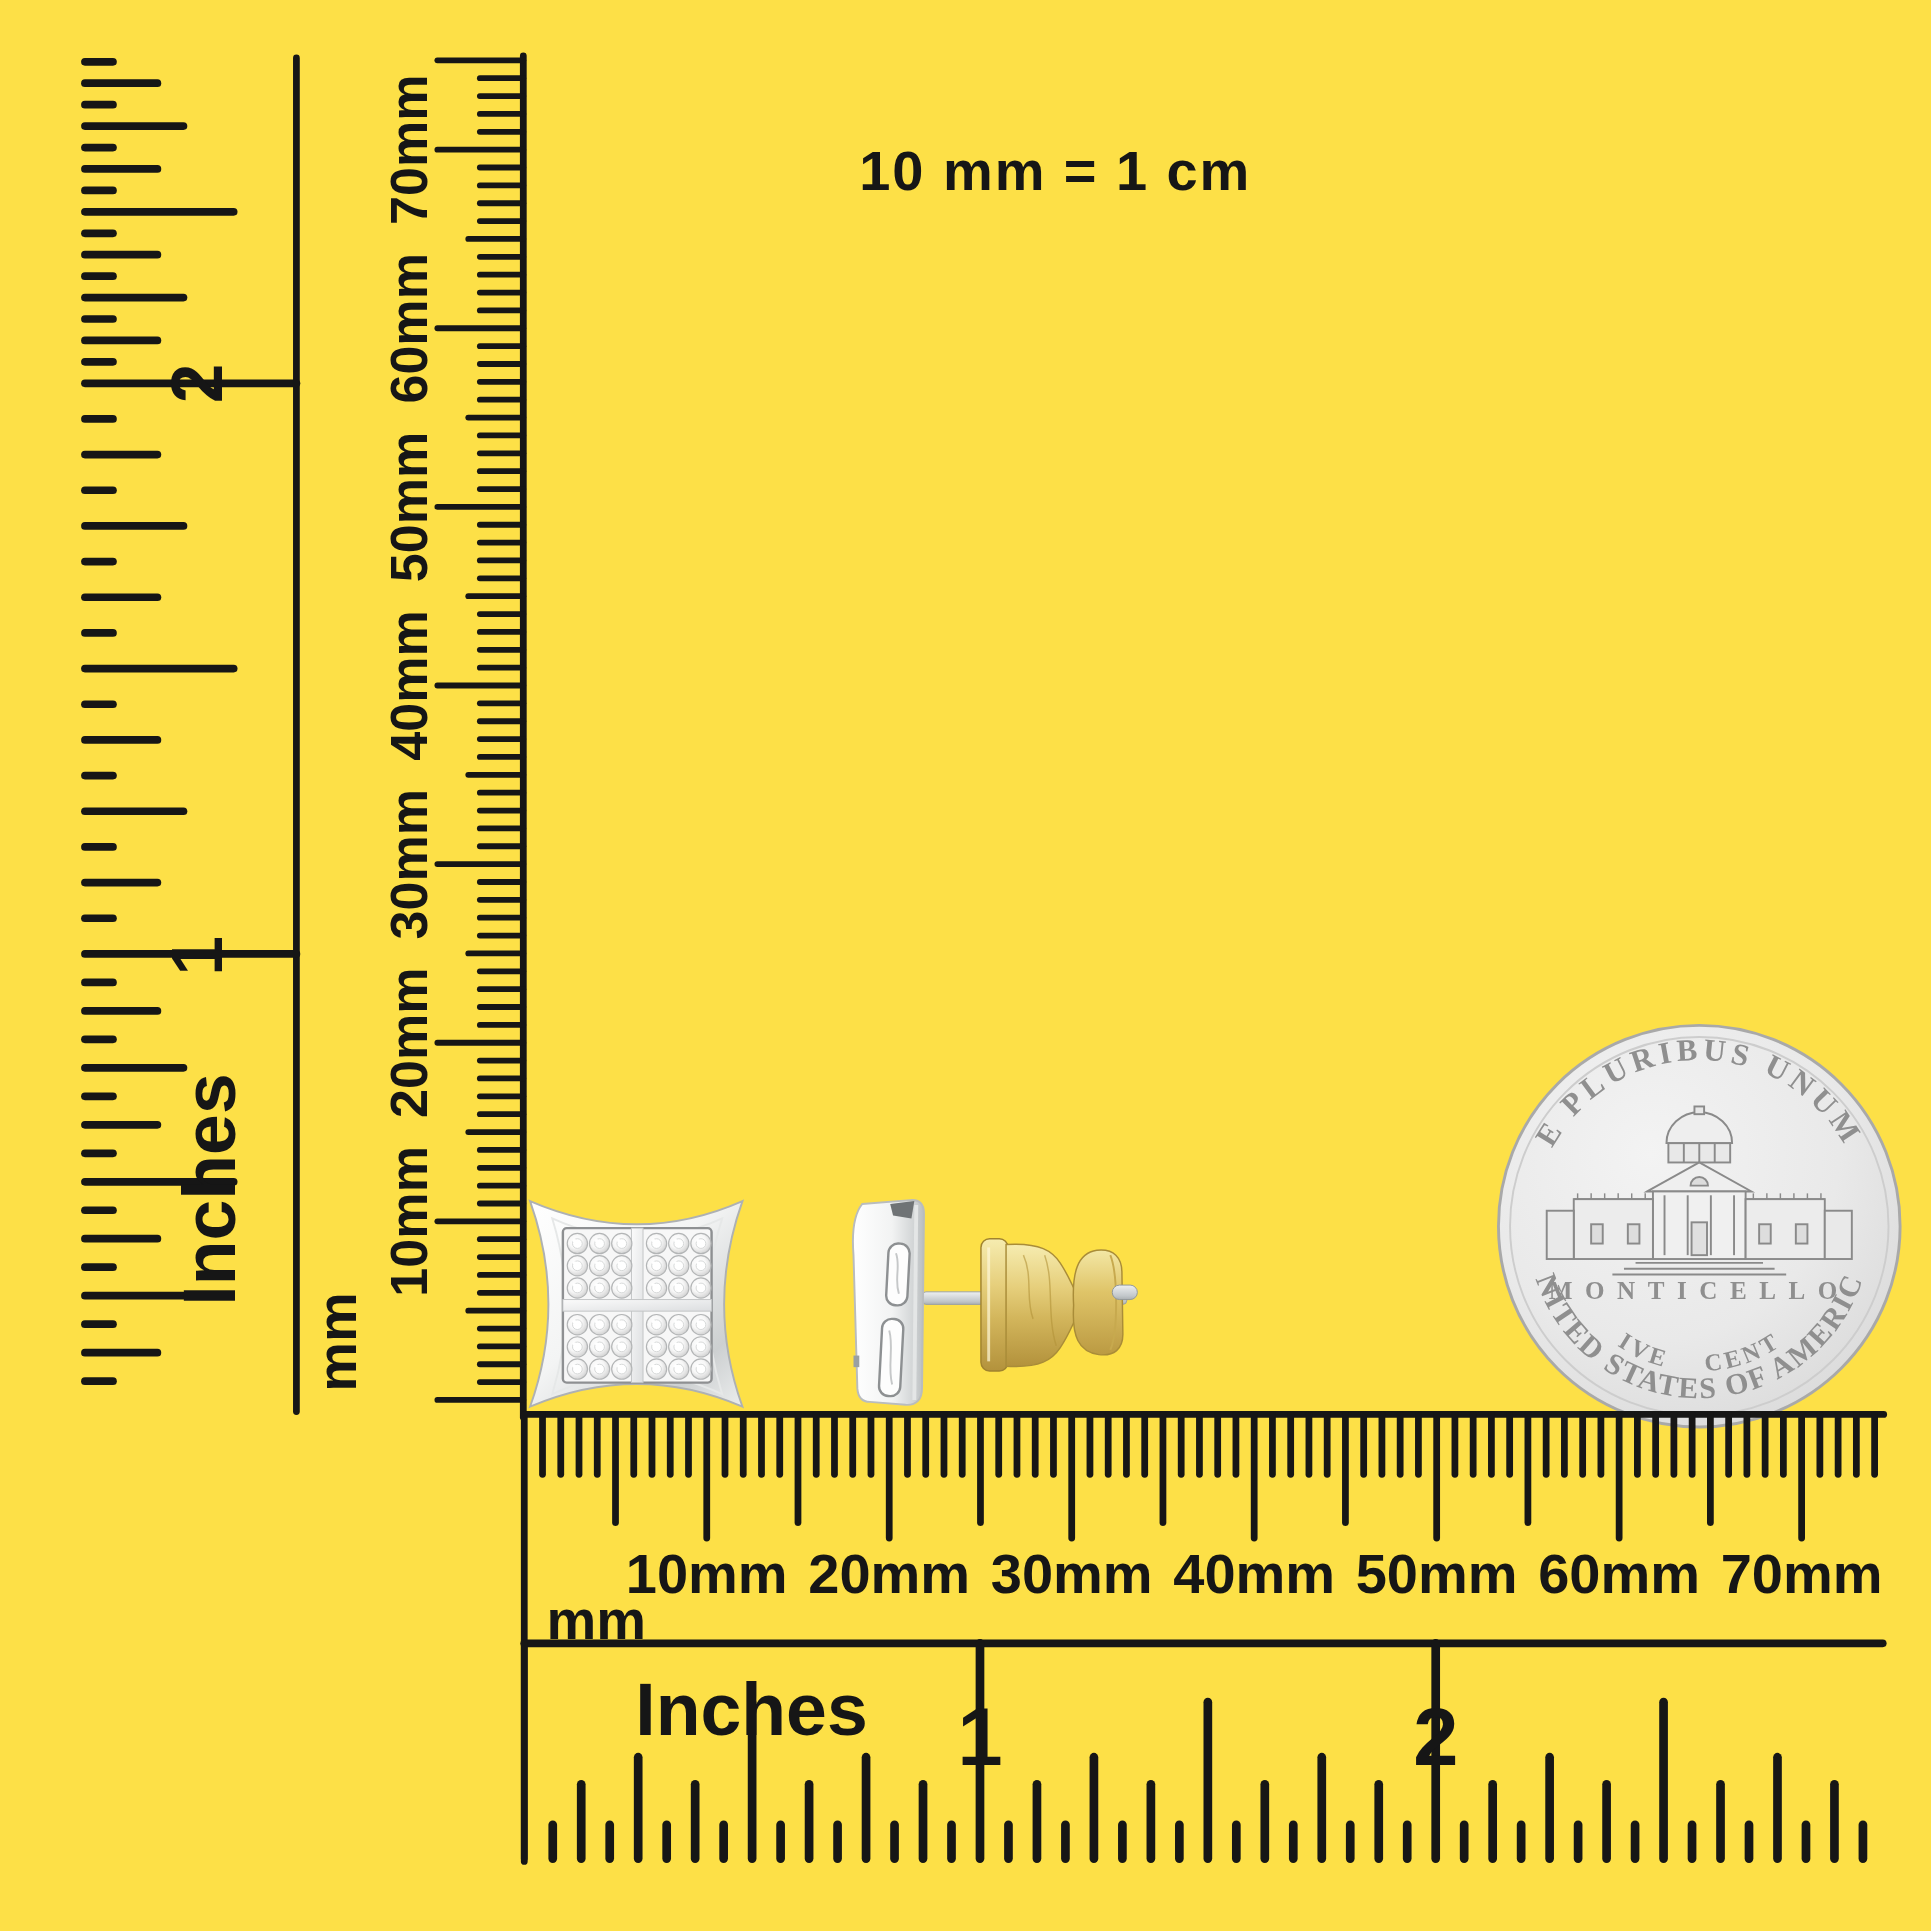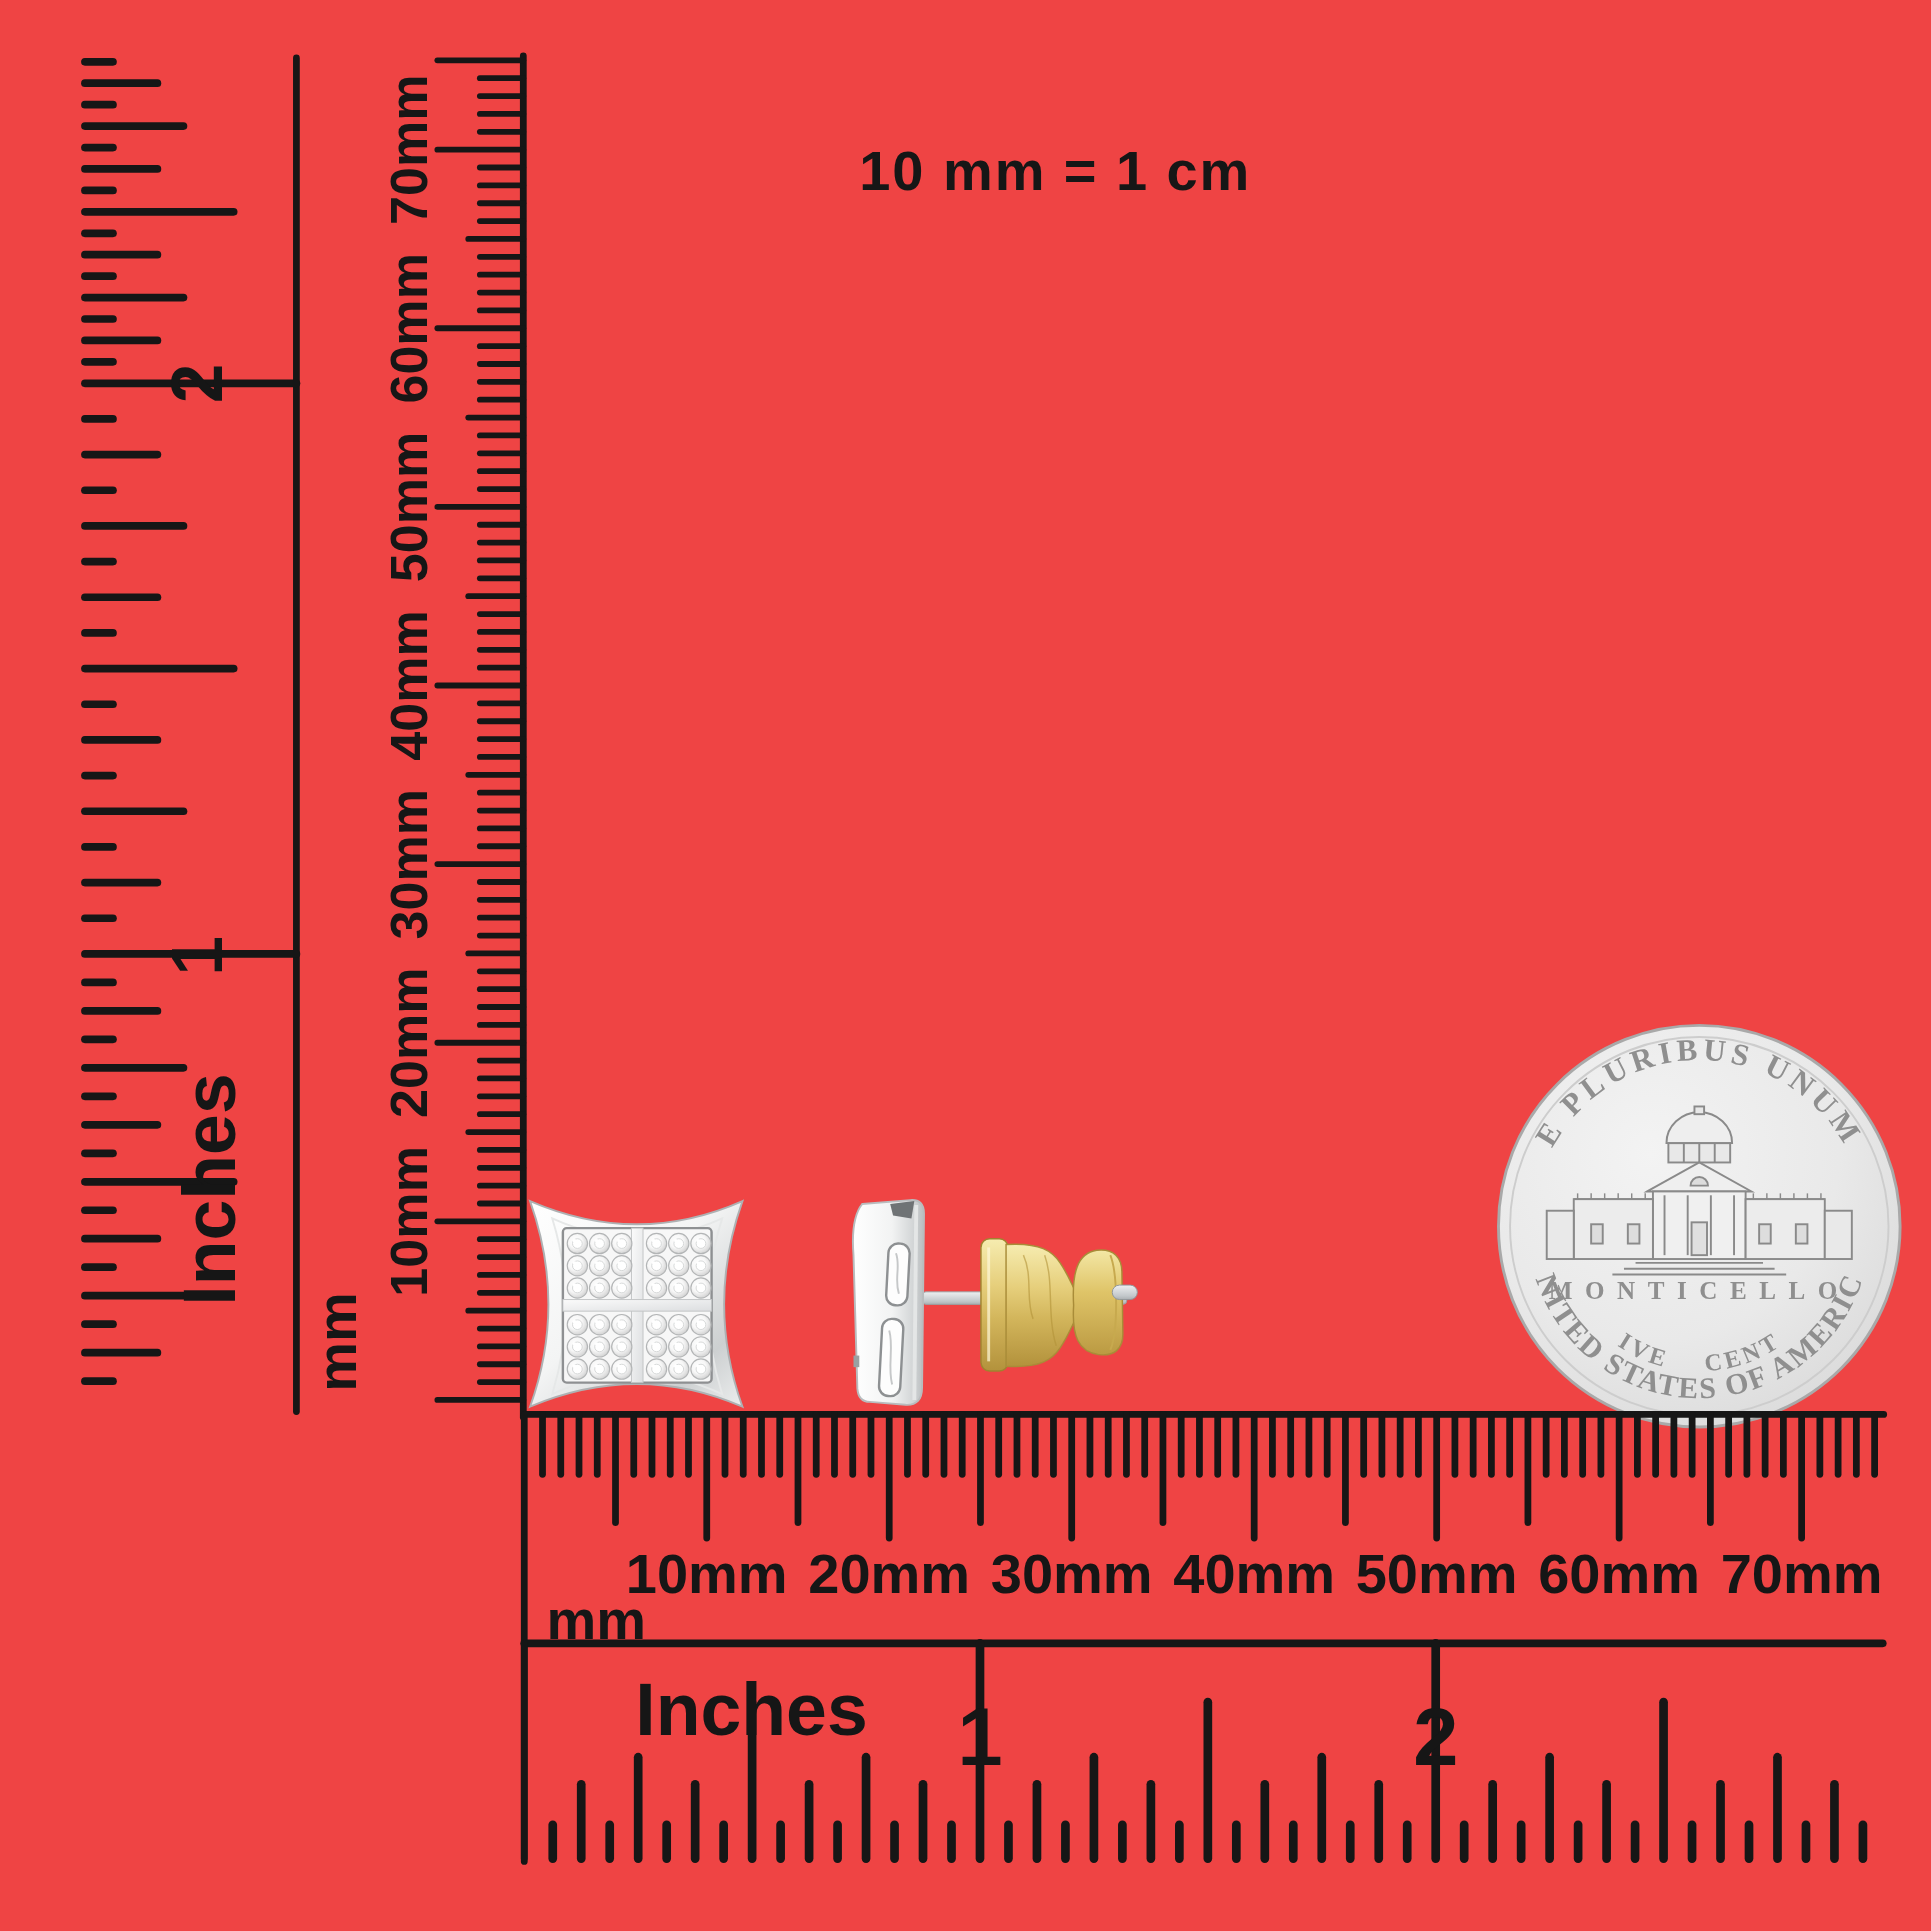--- a/index.html
+++ b/index.html
@@ -1,16 +1,16 @@
 <!DOCTYPE html>
 <html><head>
 <meta charset="utf-8">
 <style>
   html,body{margin:0;padding:0;background:#ffffff;}
-  .stage{position:relative;width:1931px;height:1931px;background:#ef4444;overflow:hidden;
+  .stage{position:relative;width:1931px;height:1931px;background:#fde047;overflow:hidden;
          font-family:"Liberation Sans", sans-serif;text-align:right;}
   svg{display:block}
   text{font-family:"Liberation Sans", sans-serif;fill:#161616;}
   .note{font-weight:bold;letter-spacing:2px;}
   .unit{font-weight:bold;}
   .ticklab{font-weight:bold;}
   .coin-text{font-family:"Liberation Serif", serif;font-weight:bold;fill:#8f8f8f;}
 </style>
 </head>
 <body>

